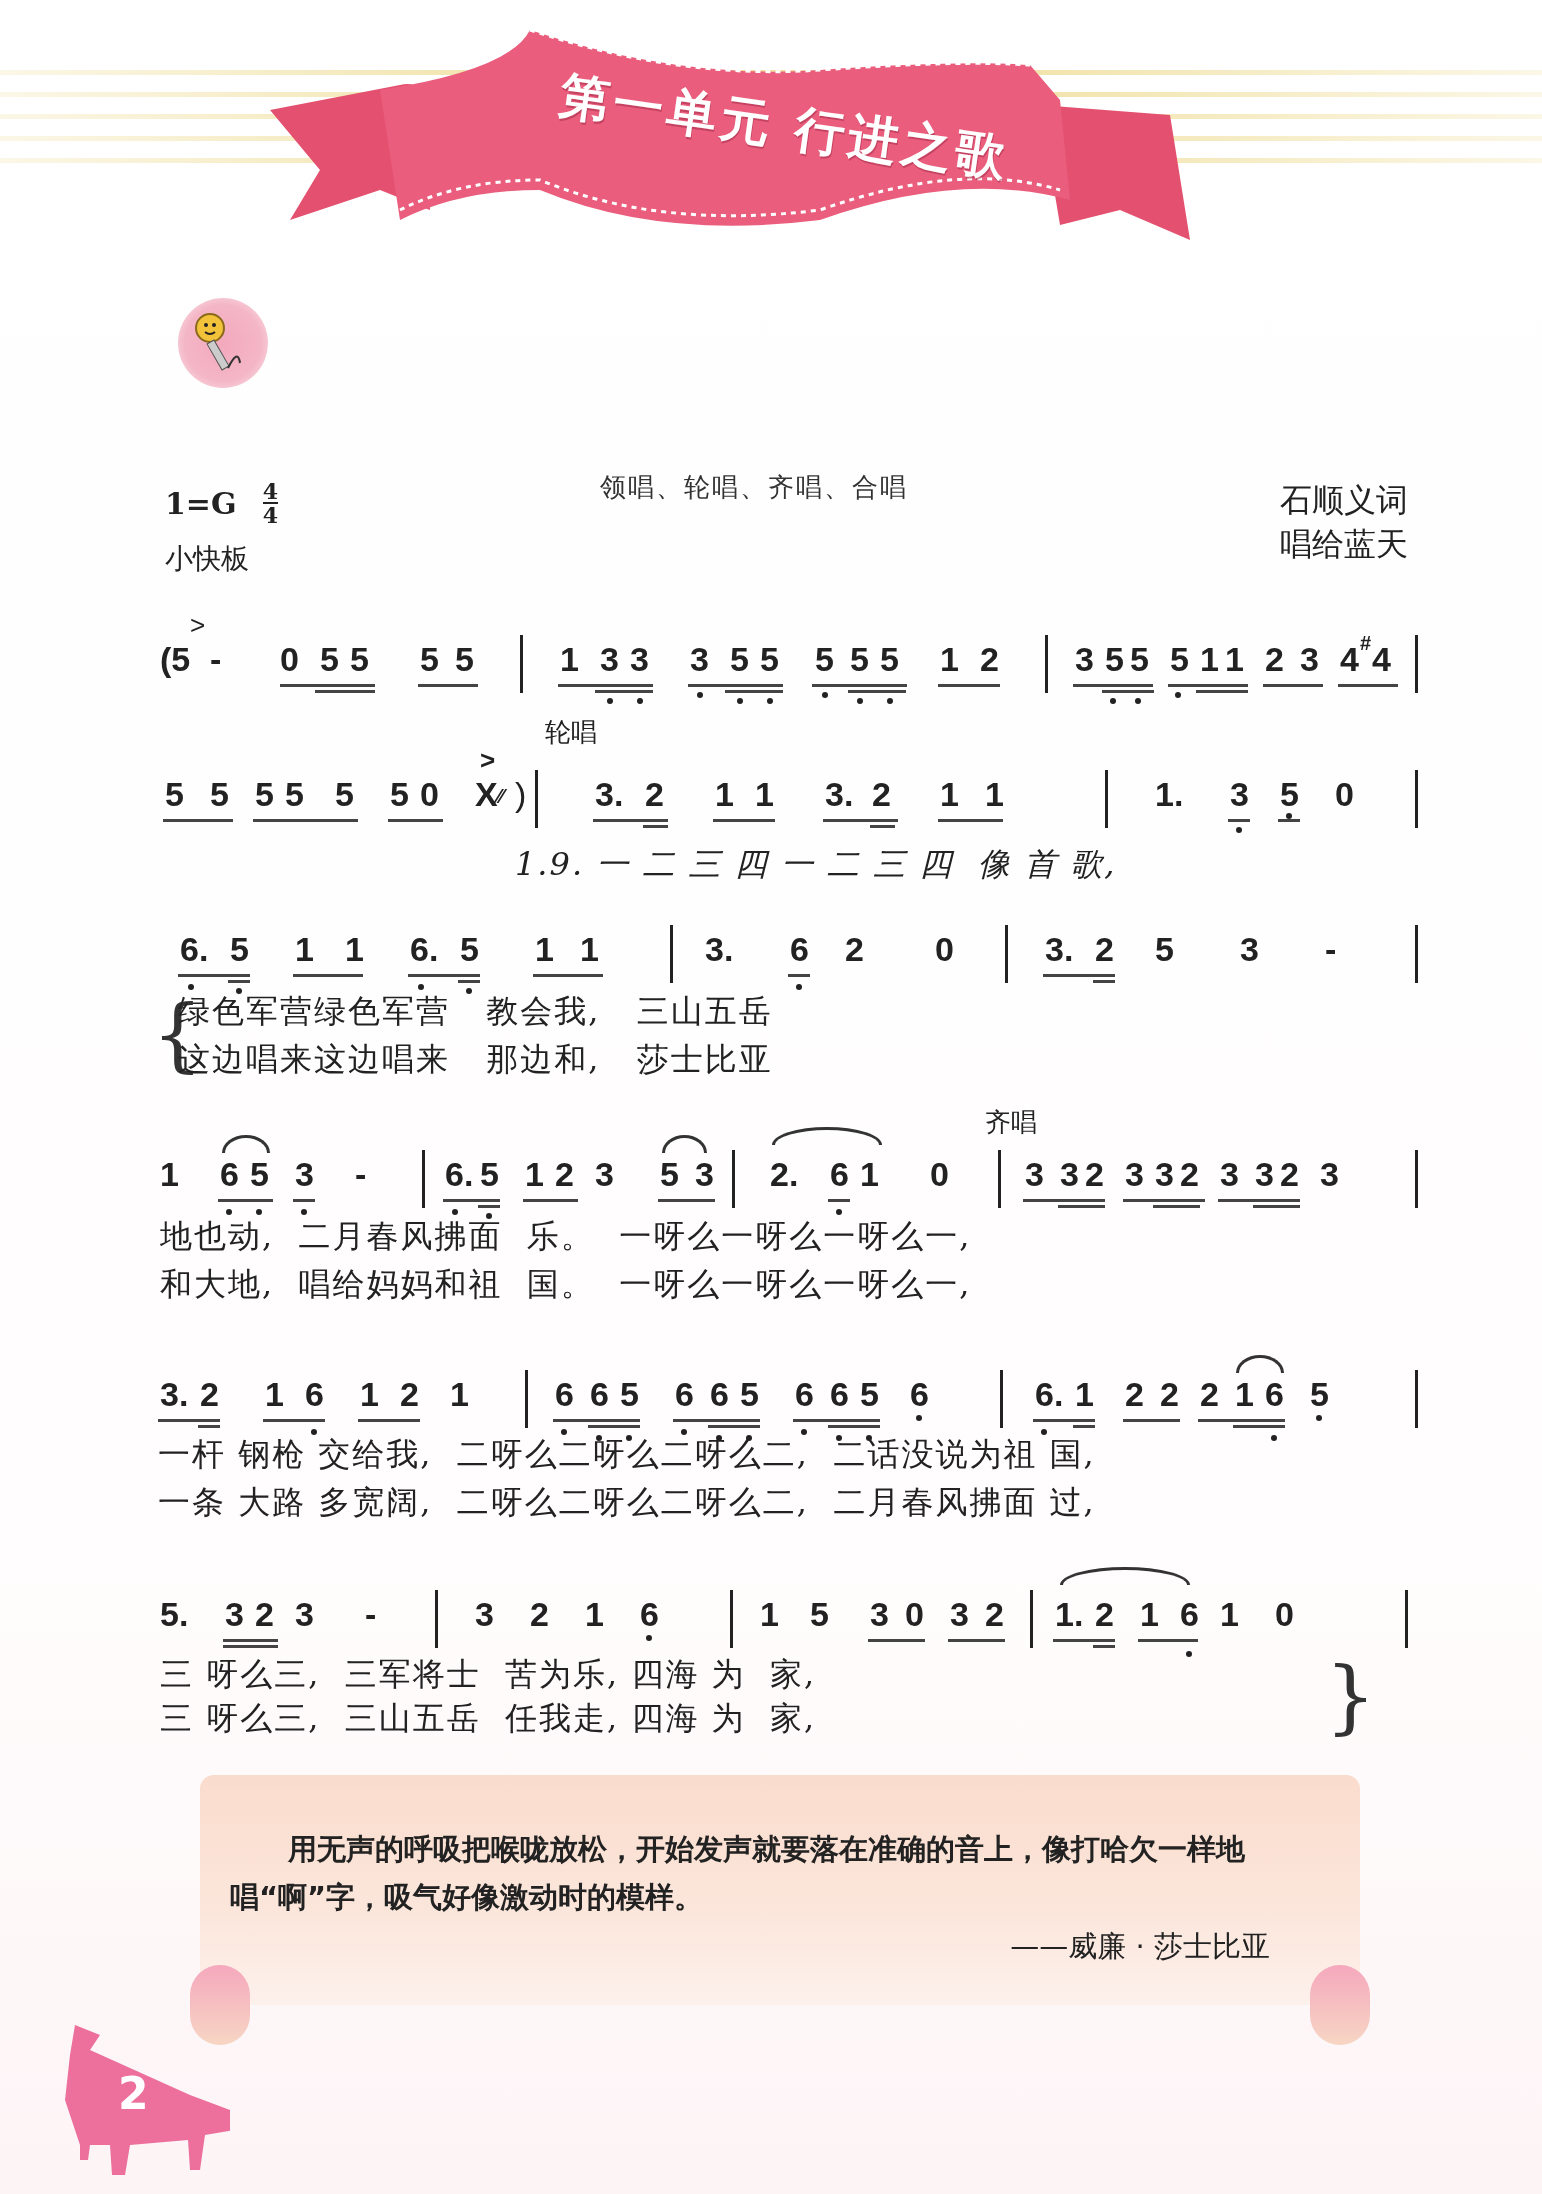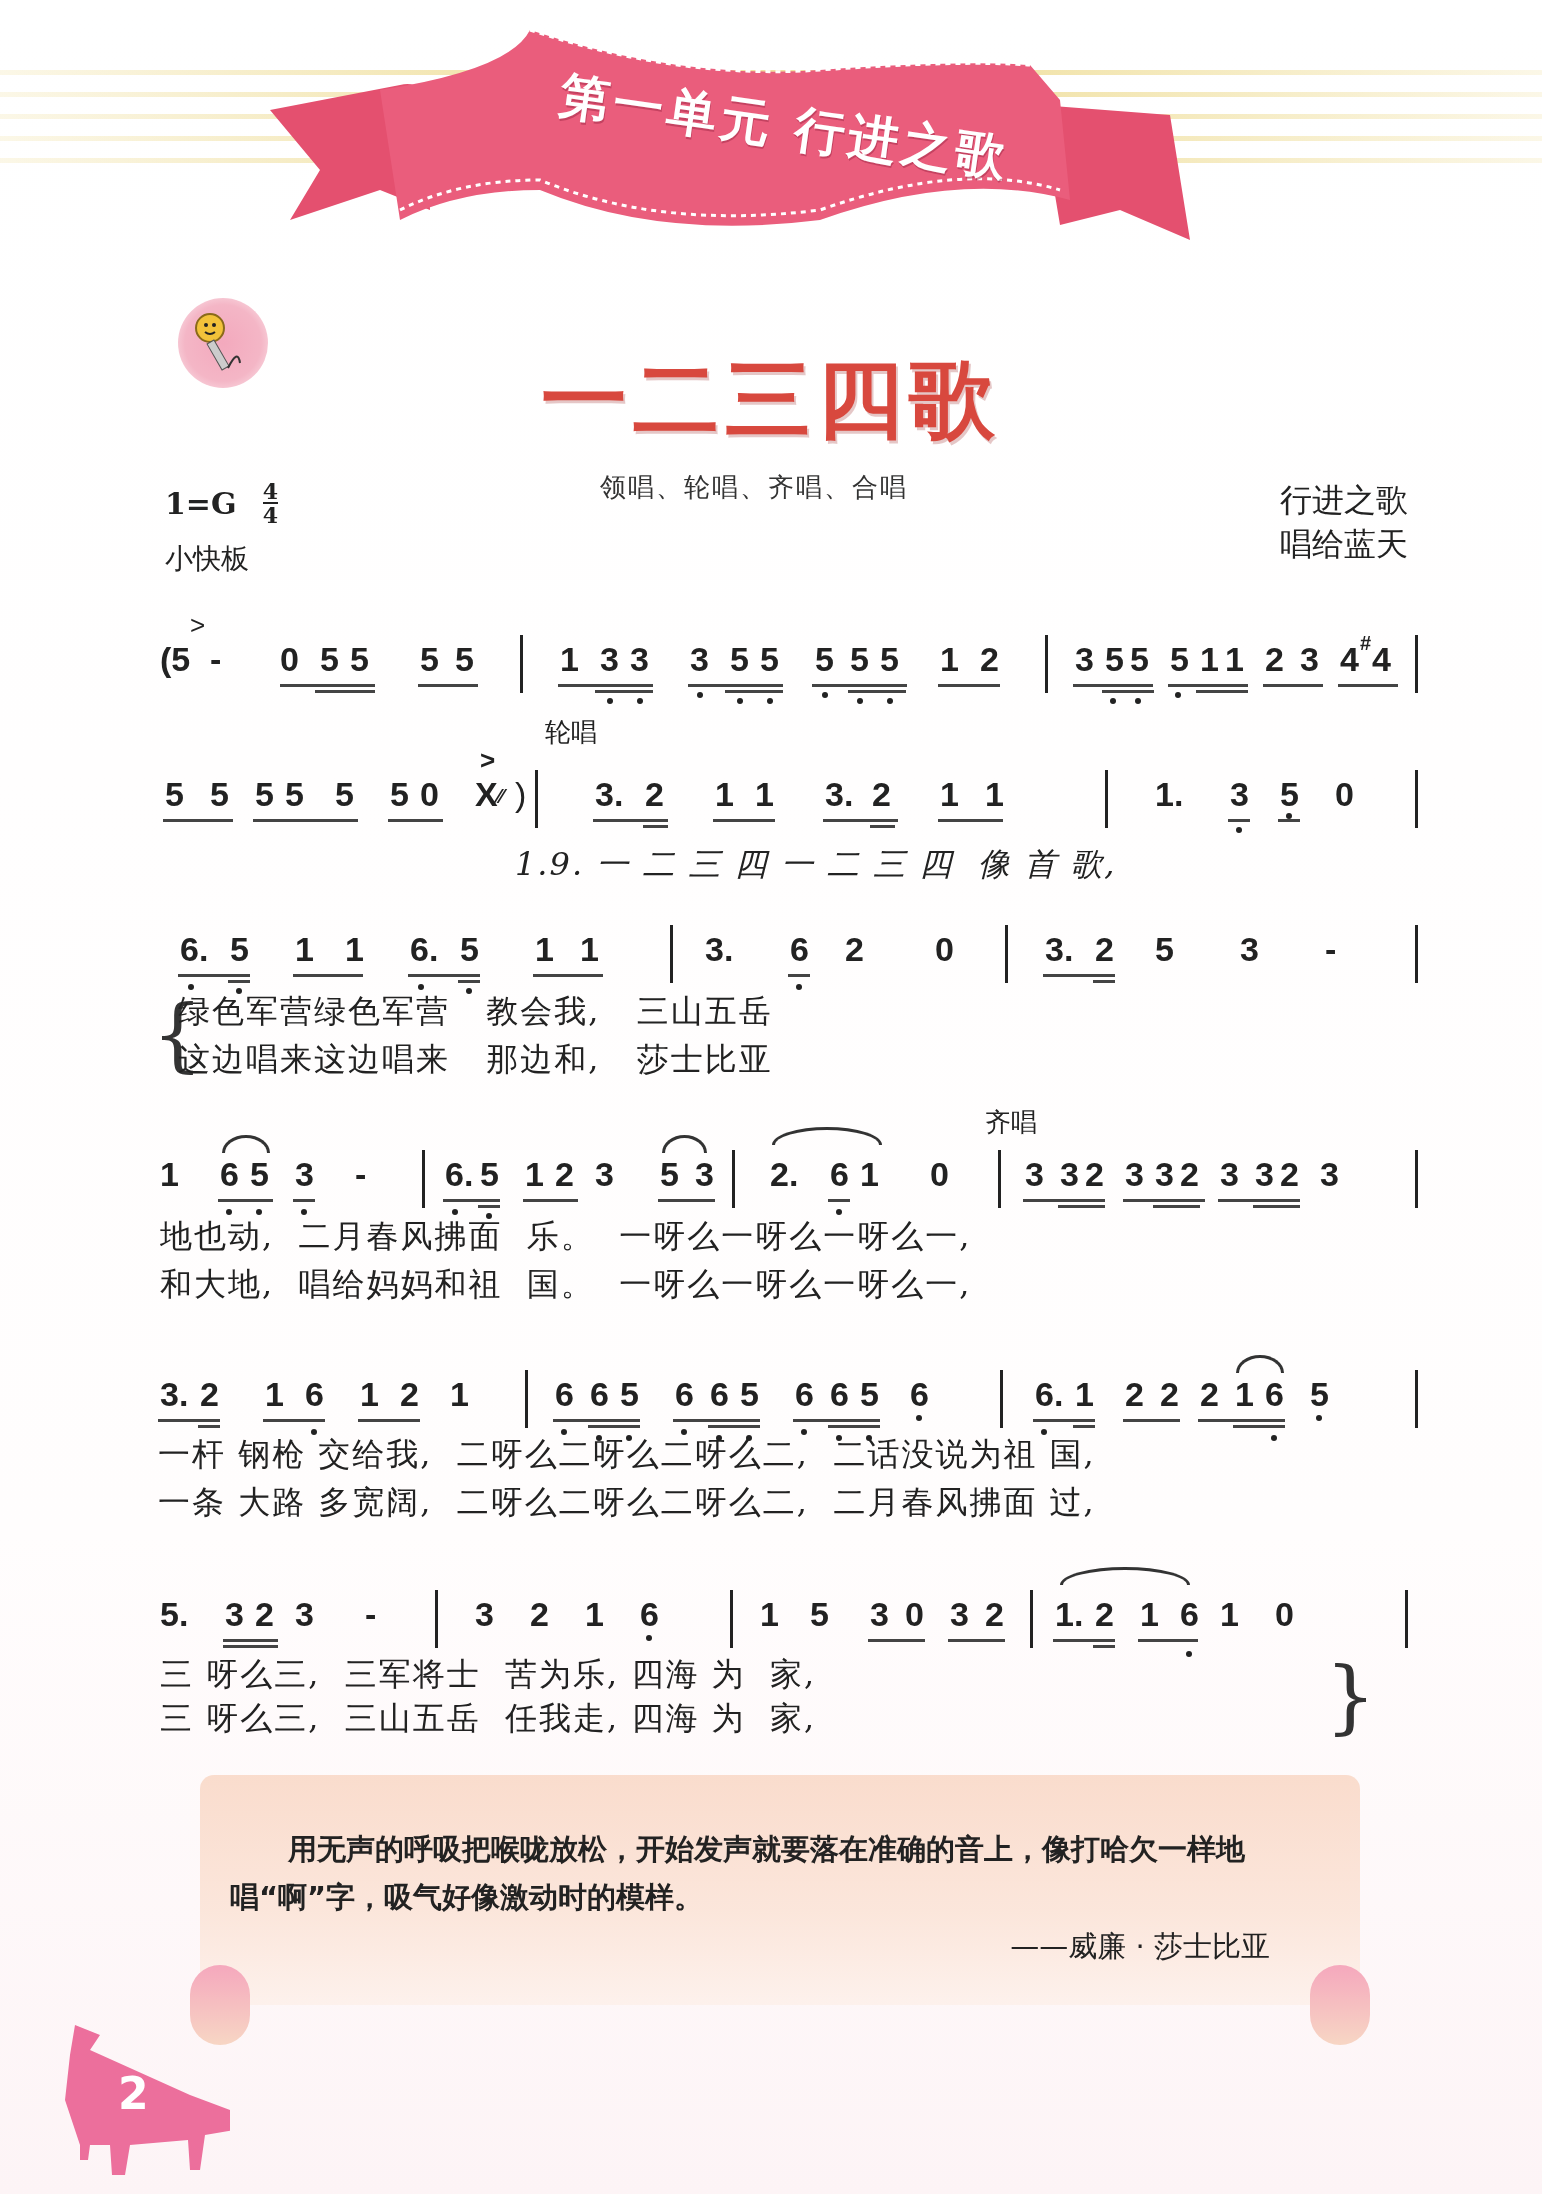--- a/index.html
+++ b/index.html
@@ -78,33 +78,32 @@
     <svg viewBox="0 0 90 90" width="90" height="90">
       <circle cx="32" cy="30" r="14" fill="#f2c23a" stroke="#8a6a1a" stroke-width="2"></circle>
       <circle cx="28" cy="27" r="2" fill="#222"></circle>
         <circle cx="36" cy="27" r="2" fill="#222"></circle>
       <path d="M27 34 Q32 38 37 34" stroke="#222" stroke-width="2" fill="none"></path>
       <rect x="36" y="42" width="8" height="30" fill="#ccc" stroke="#555" transform="rotate(-30 40 57)"></rect>
       <path d="M50 70 Q60 50 62 65" stroke="#333" stroke-width="2" fill="none"></path>
     </svg>
   </div>
 
-  <h1 class="song-title">一二三四歌</h1>
 
   <div class="key">
     <span>1=G</span>
     <span class="frac">
       <span>4</span>
       <span>4</span>
     </span>
   </div>
   <div class="tempo">小快板</div>
   <div class="modes">领唱、轮唱、齐唱、合唱</div>
   <div class="credits">
-    <div>行进之歌</div>
+    <div>石顺义词</div>
     <div>唱给蓝天</div>
   </div>
 
   <div class="row" style="top:640px">
     <div class="notes">
       <span class="mark" style="left:30px;top:-30px;font-size:26px;font-weight:normal">&gt;</span>
       <span class="n" style="left:0">(5</span>
         <span class="n" style="left:50px">-</span>
       <span class="n" style="left:120px">0</span>
         <span class="n" style="left:160px">5</span>

